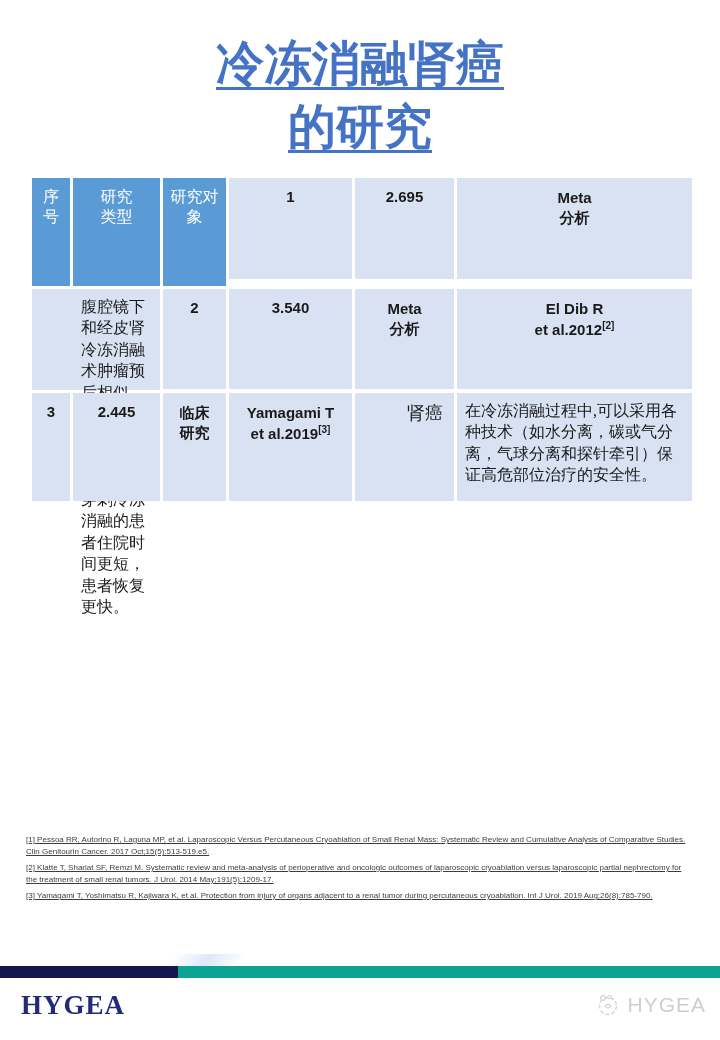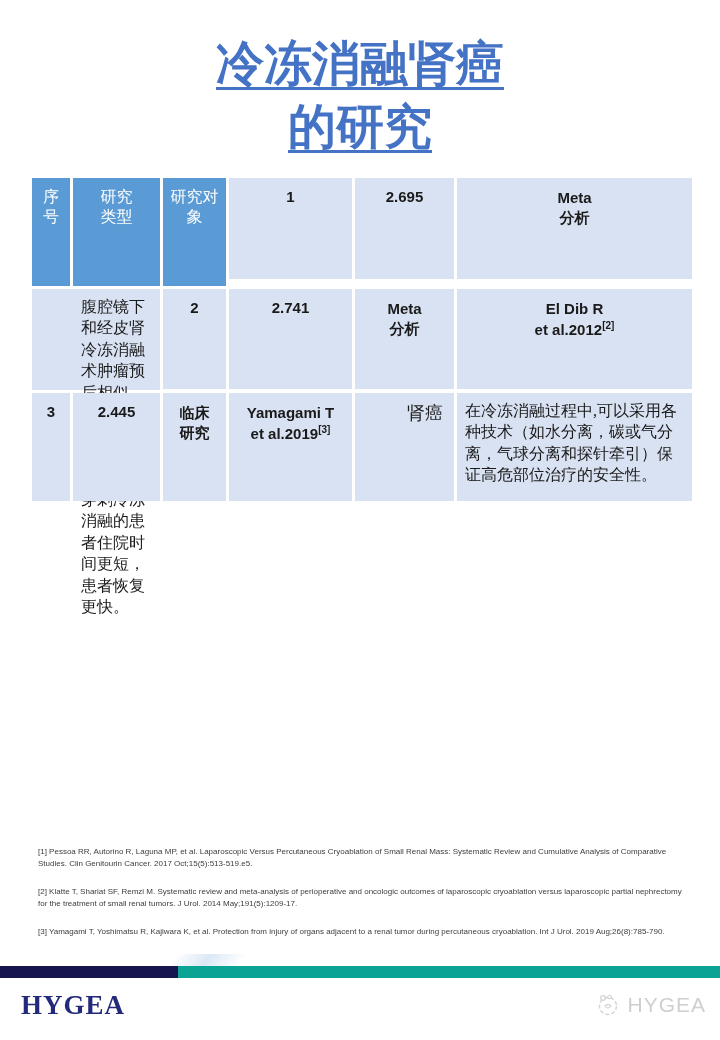--- a/index.html
+++ b/index.html
@@ -74,21 +74,21 @@
     font-size: 16px; text-align: left; padding: 7px 6px 6px 8px;
     line-height: 1.34;
     font-family: "Liberation Serif", serif;
   }
 
   
   .footnotes {
     position: absolute; left: 22px; top: 830px; width: 676px;
     font-size: 8px; line-height: 1.5; color: #3d3d3d;
   }
-  .footnote { margin: 16px; }
+  .footnote { margin: 4px; text-decoration: underline; }
 
   
   .footer-accent {
     position: absolute; top: 954px; left: 172px; width: 70px; height: 12px;
     background: linear-gradient(100deg, rgba(205,222,242,0.0), rgba(205,222,242,0.7), rgba(205,222,242,0.0));
     transform: skewX(-32deg);
   }
   .footer-bar {
     position: absolute; top: 966px; left: 0; width: 720px; height: 12px;
     display: flex;
@@ -133,21 +133,21 @@
     <div class="cell hcell">研究对象</div>
 
     <div class="cell dcell row-h1 c-no">1</div>
     <div class="cell dcell row-h1 c-impact">2.695</div>
     <div class="cell dcell row-h1 c-type">Meta
 分析</div>
     <div class="cell dcell row-h1 c-subject">早期肾癌</div>
     <div class="cell dcell row-h1 c-result">腹腔镜下和经皮肾冷冻消融术肿瘤预后相似，两种治疗均对肾功能影响小。经皮穿刺冷冻消融的患者住院时间更短，患者恢复更快。</div>
 
     <div class="cell dcell row-h2 c-no">2</div>
-    <div class="cell dcell row-h2 c-impact">2.741</div>
+    <div class="cell dcell row-h2 c-impact">3.540</div>
     <div class="cell dcell row-h2 c-type">Meta
 分析</div>
     <div class="cell dcell row-h2 c-ref">
       <span>El Dib R</span><br>
       <span>et al.2012</span><sup>[2]</sup>
     </div>
 
     <div class="cell dcell row-h3 c-no">3</div>
     <div class="cell dcell row-h3 c-impact">2.445</div>
     <div class="cell dcell row-h3 c-type">临床

